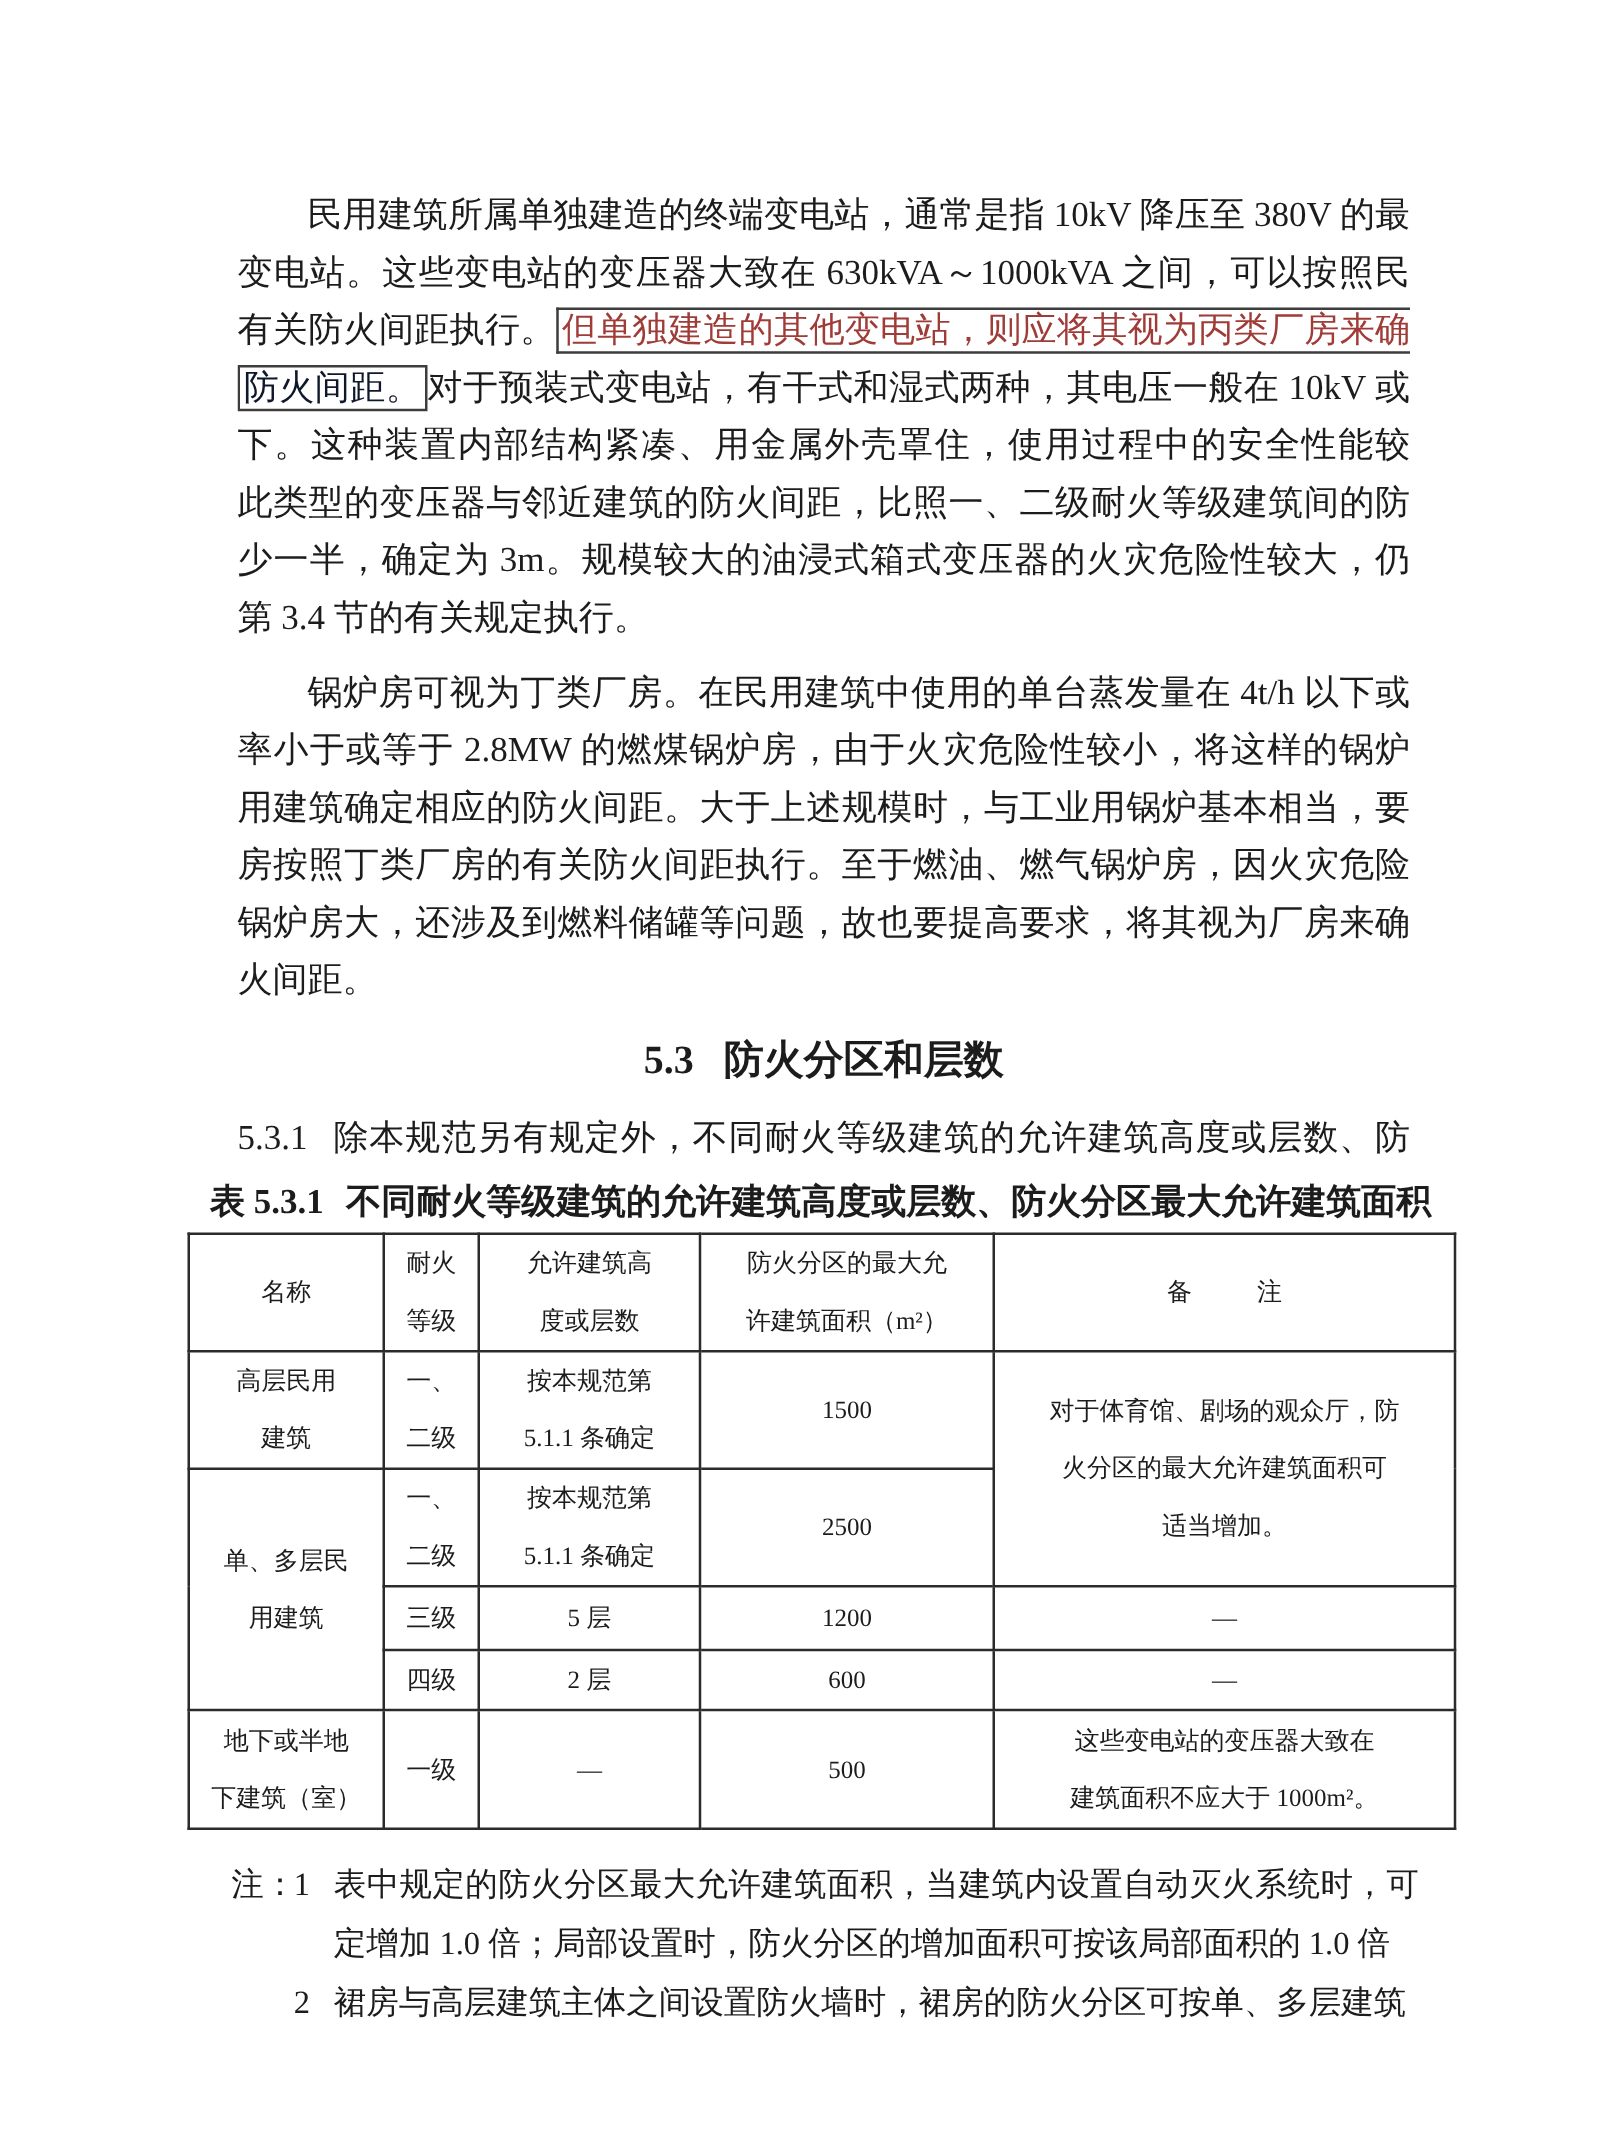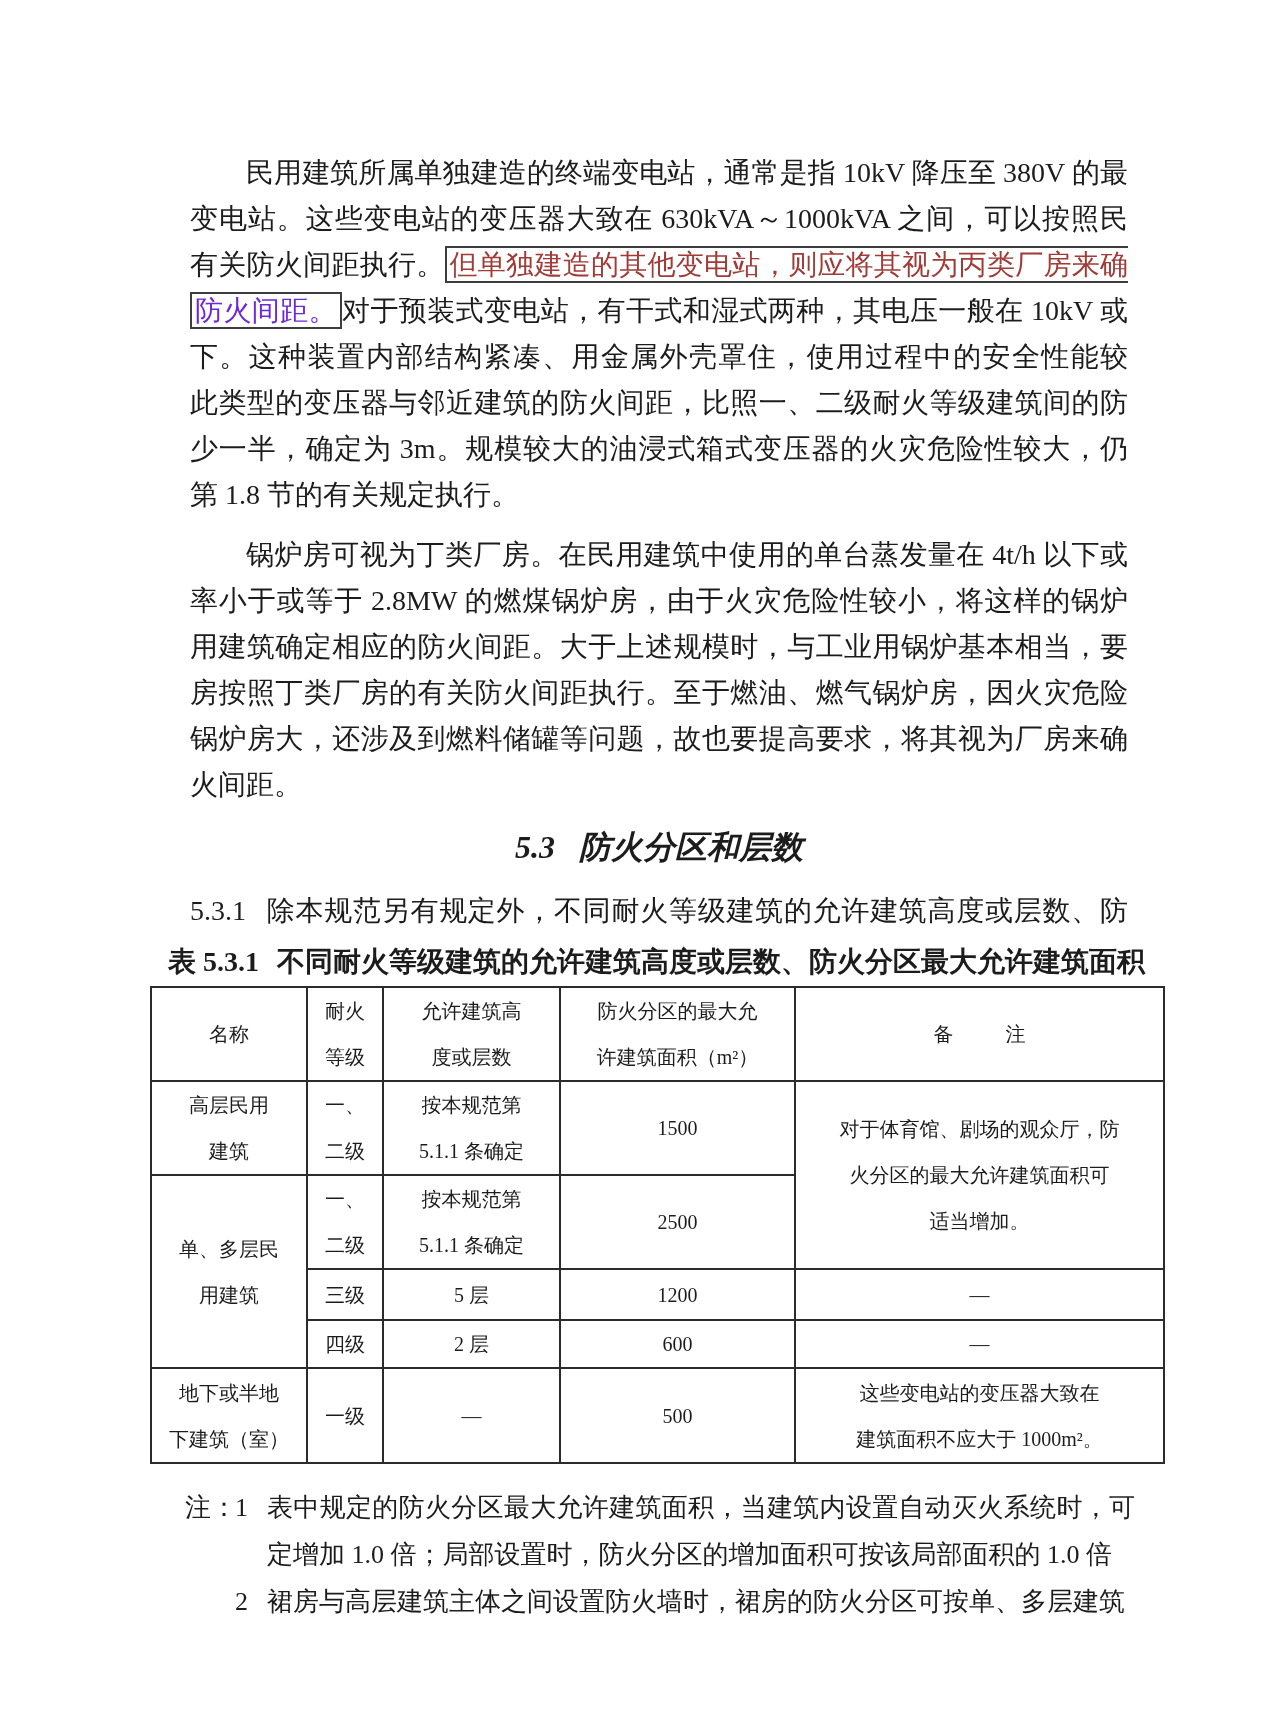--- a/index.html
+++ b/index.html
@@ -8,21 +8,21 @@
     font-family:"Liberation Serif","DejaVu Serif",serif;
     color:#1c1c1c;overflow:hidden;
   }
   .page{position:relative;width:1280px;height:1711px;box-sizing:border-box;padding-top:150px;}
   .para{margin:0 152px 0 190px;font-size:28px;line-height:46px;}
   .line{text-align:justify;text-align-last:justify;height:46px;overflow:hidden;}
   .line.nojust{text-align:left;text-align-last:left;}
   .line.indent{text-indent:56px;}
   .redbox{border:2px solid #3d3d3d;padding:1px 3px;}
   .p2{margin-top:14px;}
-  .heading{margin:16px 152px 0 190px;text-align:center;font-size:32px;font-weight:bold;line-height:46px;font-style:italic;}
+  .heading{margin:16px 152px 0 190px;text-align:center;font-size:32px;font-weight:bold;line-height:46px;}
   .heading .sec-title{margin-left:24px;}
   .s531{margin-top:18px;}
   .secnum{margin-right:20px;margin-top:14px;}
   .table-title{margin:8px 0 0 150px;width:1013px;text-align:center;font-size:28px;font-weight:bold;line-height:40px;}
   .title-text{margin-left:18px;}
   table.t531{border-collapse:collapse;table-layout:fixed;width:1013px;margin:4px 0 0 150px;font-size:20px;}
   table.t531 td{border:2px solid #2b2b2b;text-align:center;vertical-align:middle;padding:0;line-height:46px;}
   tr.hrow{height:93px;}
   tr.r1{height:92px;}
   tr.r2{height:92px;}
@@ -41,25 +41,25 @@
 </style>
 </head>
 <body>
 
 <div class="page">
 
   <div class="para">
     <div class="line indent"><span>民用建筑所属单独建造的终端变电站，通常是指 10kV 降压至 380V 的最末一级</span></div>
     <div class="line"><span>变电站。这些变电站的变压器大致在 630kVA～1000kVA 之间，可以按照民用建筑的</span></div>
     <div class="line"><span>有关防火间距执行。</span><span class="redbox" style="color: rgb(160, 60, 56); border-color: rgb(61, 61, 61);">但单独建造的其他变电站，则应将其视为丙类厂房来确定有关</span></div>
-    <div class="line"><span class="redbox" style="color: #6d28d9; border-color: rgb(61, 61, 61);">防火间距。</span><span>对于预装式变电站，有干式和湿式两种，其电压一般在 10kV 或 10kV 以</span></div>
+    <div class="line"><span class="redbox" style="color: #0f172a; border-color: rgb(61, 61, 61);">防火间距。</span><span>对于预装式变电站，有干式和湿式两种，其电压一般在 10kV 或 10kV 以</span></div>
     <div class="line"><span>下。这种装置内部结构紧凑、用金属外壳罩住，使用过程中的安全性能较高。因此，</span></div>
     <div class="line"><span>此类型的变压器与邻近建筑的防火间距，比照一、二级耐火等级建筑间的防火间距减</span></div>
     <div class="line"><span>少一半，确定为 3m。规模较大的油浸式箱式变压器的火灾危险性较大，仍应按规范</span></div>
-    <div class="line nojust"><span>第 1.8 节的有关规定执行。</span></div>
+    <div class="line nojust"><span>第 3.4 节的有关规定执行。</span></div>
   </div>
 
   <div class="para p2">
     <div class="line indent"><span>锅炉房可视为丁类厂房。在民用建筑中使用的单台蒸发量在 4t/h 以下或额定功</span></div>
     <div class="line"><span>率小于或等于 2.8MW 的燃煤锅炉房，由于火灾危险性较小，将这样的锅炉房视为民</span></div>
     <div class="line"><span>用建筑确定相应的防火间距。大于上述规模时，与工业用锅炉基本相当，要求将锅炉</span></div>
     <div class="line"><span>房按照丁类厂房的有关防火间距执行。至于燃油、燃气锅炉房，因火灾危险性较燃煤</span></div>
     <div class="line"><span>锅炉房大，还涉及到燃料储罐等问题，故也要提高要求，将其视为厂房来确定有关防</span></div>
     <div class="line nojust"><span>火间距。</span></div>
   </div>

